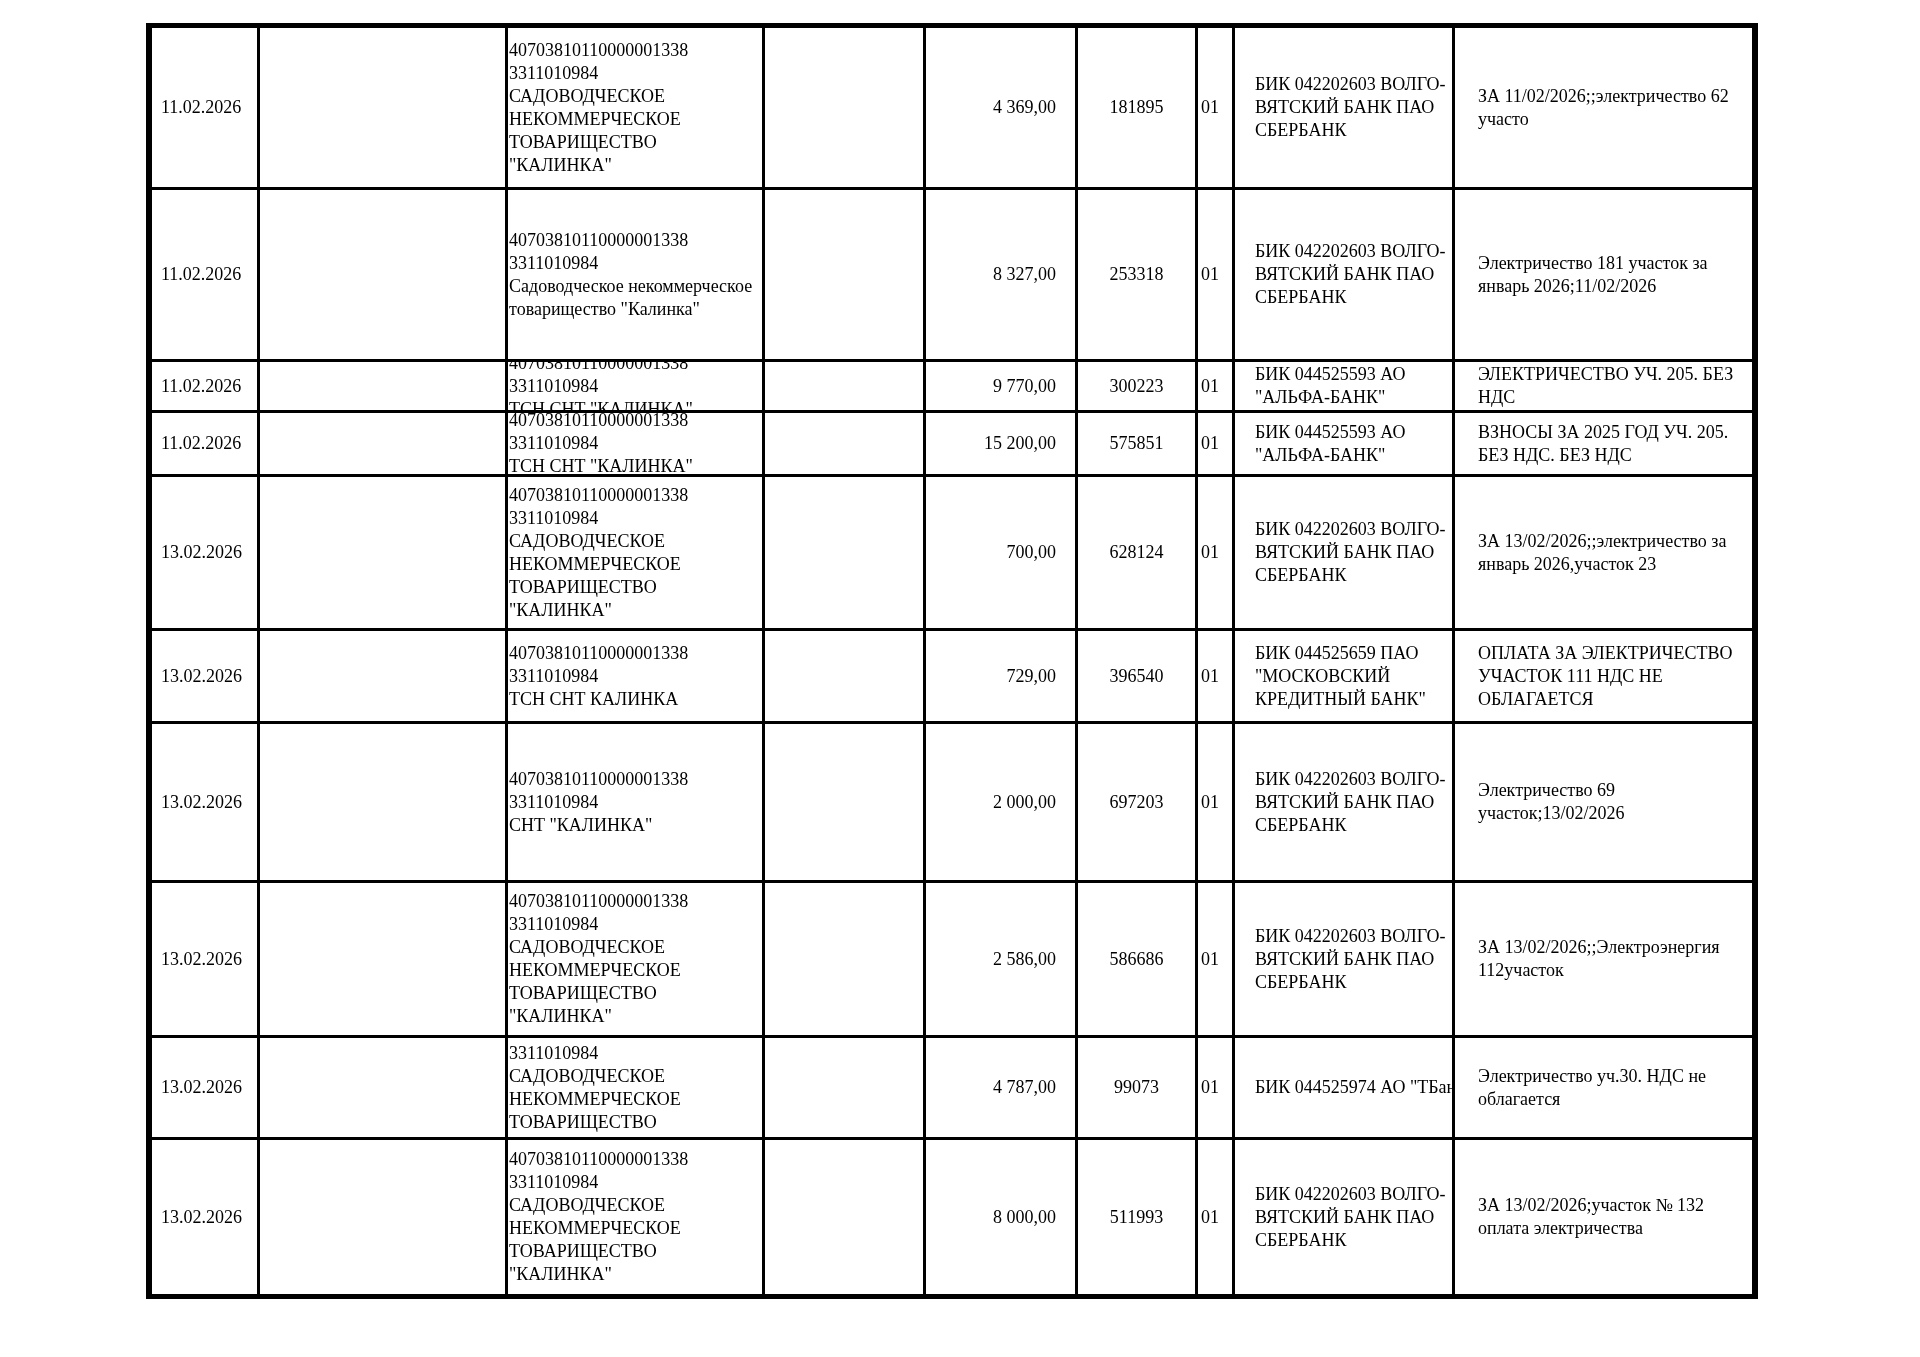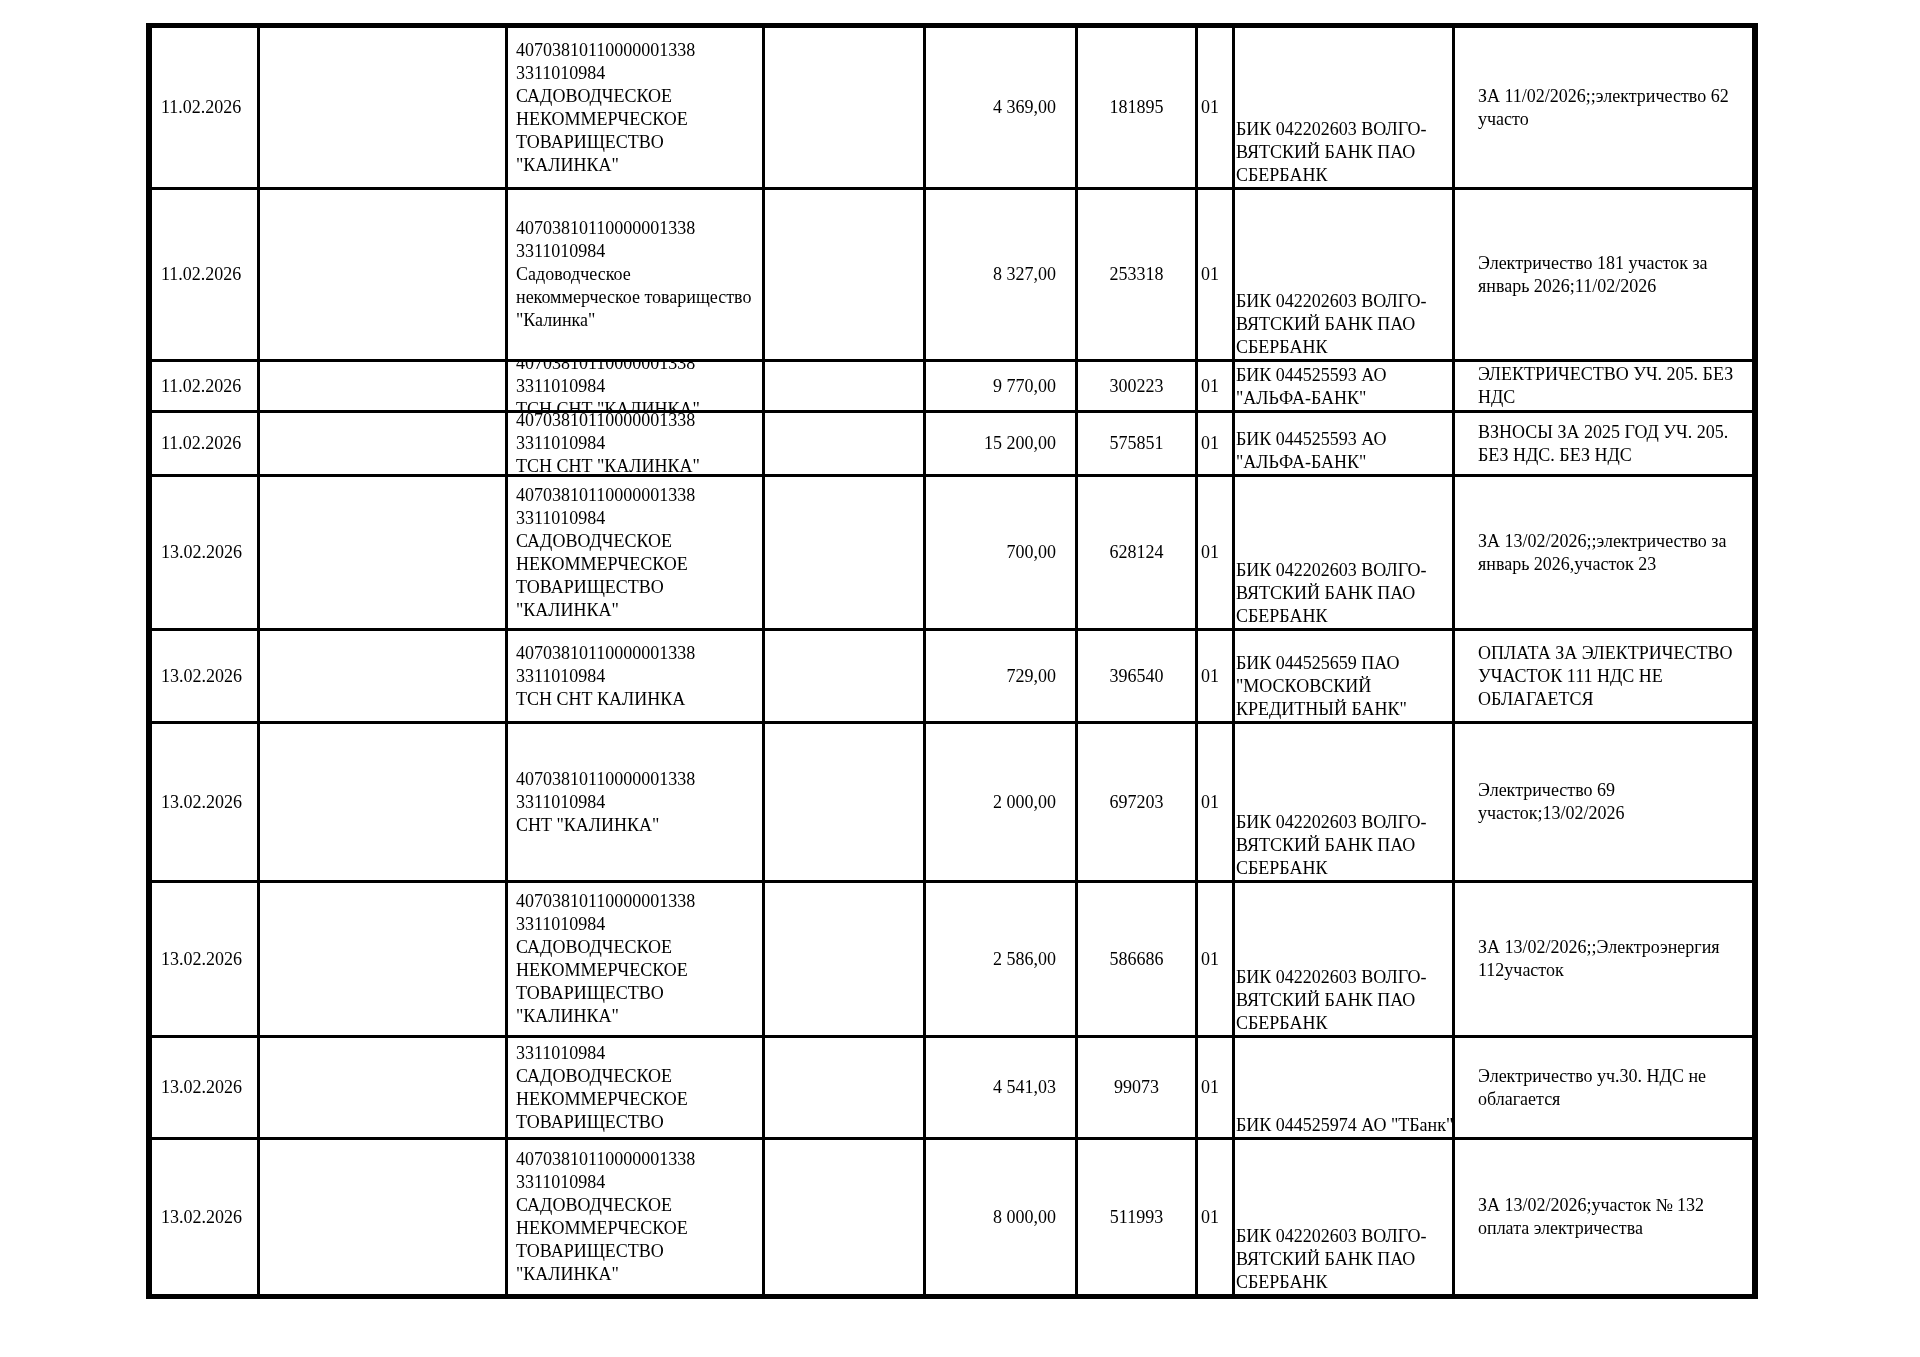--- a/index.html
+++ b/index.html
@@ -48,26 +48,26 @@
     display: flex;
     flex-direction: column;
     justify-content: center;
     align-items: flex-start;
     font-size: 18px;
     line-height: 23px;
   }
   .cell:last-child { border-right: none; }
   .c-date  { padding-left: 9px; }
   .c-payer { }
-  .c-acct  { padding-left: 8px; padding-right: 4px; white-space: pre-line; }
+  .c-acct  { padding-left: 1px; padding-right: 4px; white-space: pre-line; }
   .c-blank { }
   .c-amount{ align-items: flex-end; padding-right: 19px; }
   .c-doc   { align-items: center; }
   .c-code  { padding-left: 3px; }
-  .c-bank  { padding-left: 1px; padding-right: 2px; justify-content: flex-end; }
+  .c-bank  { padding-left: 20px; padding-right: 2px; }
   .c-desc  { padding-left: 23px; padding-right: 2px; }
   
   .trow:nth-child(9) .c-bank { white-space: nowrap; }
 </style>
 </head>
 <body>
 
 <div class="bank-table">
     <div class="trow">
       <div class="cell c-date">
@@ -272,21 +272,21 @@
     <div class="trow">
       <div class="cell c-date">
         <span>13.02.2026</span>
       </div>
       <div class="cell c-payer"></div>
       <div class="cell c-acct"><span>40703810110000001338
 3311010984
 САДОВОДЧЕСКОЕ НЕКОММЕРЧЕСКОЕ ТОВАРИЩЕСТВО "КАЛИНКА"</span></div>
       <div class="cell c-blank"></div>
       <div class="cell c-amount">
-        <span>4 541,03</span>
+        <span>4 787,00</span>
       </div>
       <div class="cell c-doc">
         <span>99073</span>
       </div>
       <div class="cell c-code">
         <span>01</span>
       </div>
       <div class="cell c-bank">
         <span>БИК 044525974 АО "ТБанк"</span>
       </div>

